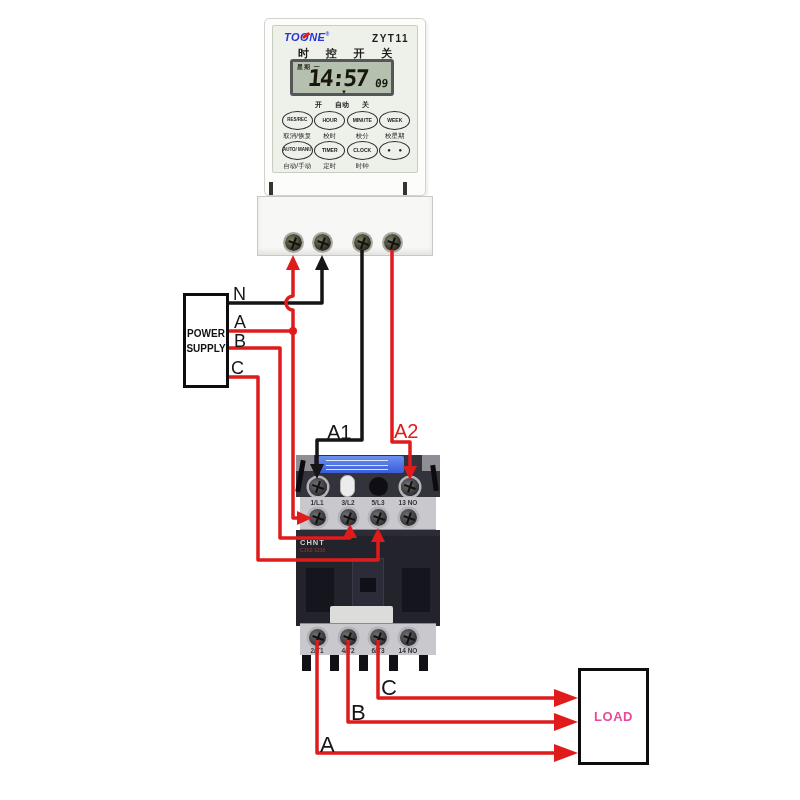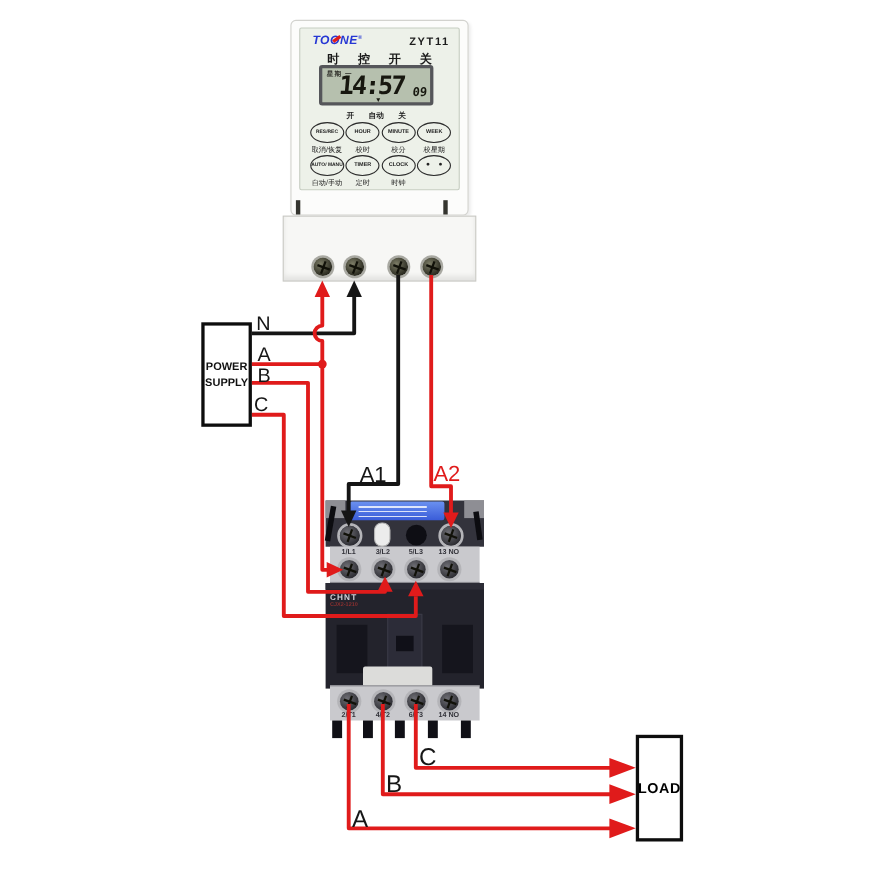--- a/index.html
+++ b/index.html
@@ -23,21 +23,21 @@
   .timer-plate { left:257px; top:196px; width:176px; height:60px; background:#f7f7f5;
     border:1px solid #c8c8c4; box-shadow:inset 0 -4px 5px rgba(0,0,0,.08); z-index:1; }
 
   .brand { left:11px; top:5px; font-size:11px; font-weight:bold; font-style:italic;
     color:var(--brand-blue,#2637d4); letter-spacing:.5px; }
   .brand sup { font-size:5px; }
   .brand-accent { position:absolute; left:18px; top:3px; width:8px; height:2.5px;
     background:var(--wire-red,#e01b1b); transform:rotate(-35deg); }
   .model-tag { right:8px; top:7px; font-size:10px; font-weight:bold; letter-spacing:1.5px; color:#1c1c1c; }
   .panel-title { left:0; top:20px; width:100%; text-align:center; font-size:11px; font-weight:bold;
-    letter-spacing:7px; padding-left:7px; color:#1a1a1a; }
+    letter-spacing:7px; padding-left:7px; color:#1a1a1a;font-family:Liberation Serif, serif; }
 
   .lcd { left:17px; top:33px; width:104px; height:37px; background:#b6c0ae;
     border:3px solid #55565a; border-radius:3px; }
   .lcd-week { position:absolute; left:4px; top:1px; font-size:6px; font-weight:bold; color:#2b2b26; letter-spacing:1px; }
   .lcd-time { position:absolute; left:15px; top:3px; font-family:"DejaVu Sans Mono",monospace;
     font-size:23px; font-weight:bold; color:#17170f; letter-spacing:-2px; transform:skewX(-5deg); }
   .lcd-sec { position:absolute; right:3px; bottom:3px; font-family:"DejaVu Sans Mono",monospace;
     font-size:11px; font-weight:bold; color:#17170f; transform:skewX(-5deg); }
   .lcd-cursor { position:absolute; left:48px; bottom:-2px; font-size:6px; color:#17170f; }
   .mode-row { left:17px; top:74px; width:104px; display:flex; justify-content:center; gap:13px;
@@ -57,22 +57,22 @@
   .screw::before, .screw::after { content:""; position:absolute; left:50%; top:50%; background:#111109; }
   .screw::before { width:68%; height:2px; transform:translate(-50%,-50%) rotate(20deg); }
   .screw::after { width:2px; height:68%; transform:translate(-50%,-50%) rotate(20deg); }
   .screw.metal { background:radial-gradient(circle at 38% 35%, #6e6e74, #2c2c32 75%); box-shadow:0 0 0 2.5px #b4b4b8; }
 
   
   .io-box { border:3px solid #0d0d0d; background:#fff; display:flex; flex-direction:column;
     align-items:center; justify-content:center; z-index:1; }
   #power-box { left:183px; top:293px; width:46px; height:95px; font-size:10px; font-weight:bold;
     line-height:1.5; color:#111; text-align:center; }
-  #load-box { left:578px; top:668px; width:43px; height:97px; font-size:13px; font-weight:bold;
-    letter-spacing:.5px; color:#000000; }
+  #load-box { left:578px; top:668px; width:71px; height:97px; font-size:13px; font-weight:bold;
+    letter-spacing:.5px; color:#ec4899; }
 
   .wire-label { z-index:6; color:#161616; }
   .lbl-n { left:233px; top:284px; font-size:18px; }
   .lbl-a { left:234px; top:312px; font-size:18px; }
   .lbl-b { left:234px; top:331px; font-size:18px; }
   .lbl-c { left:231px; top:358px; font-size:18px; }
   .lbl-a1 { left:327px; top:421px; font-size:20px; }
   .lbl-a2 { left:394px; top:420px; font-size:20px; color:var(--wire-red,#e01b1b); }
   .lbl-load-c { left:381px; top:675px; font-size:22px; }
   .lbl-load-b { left:351px; top:700px; font-size:22px; }

